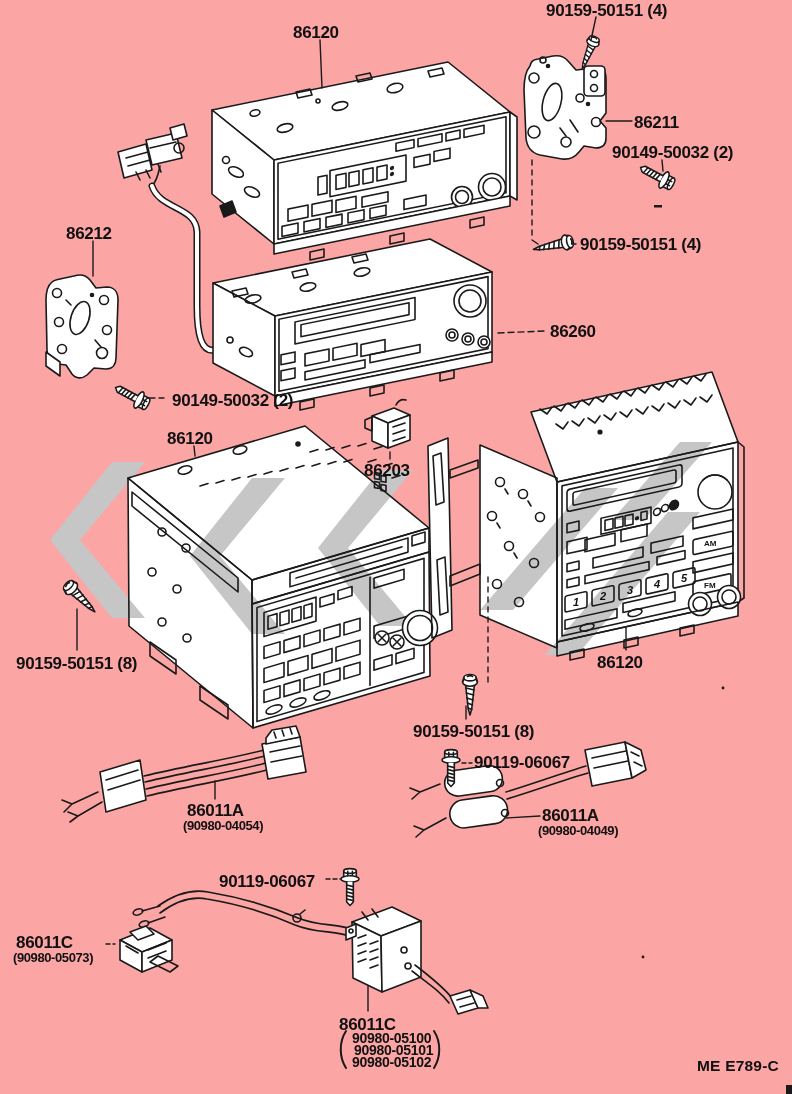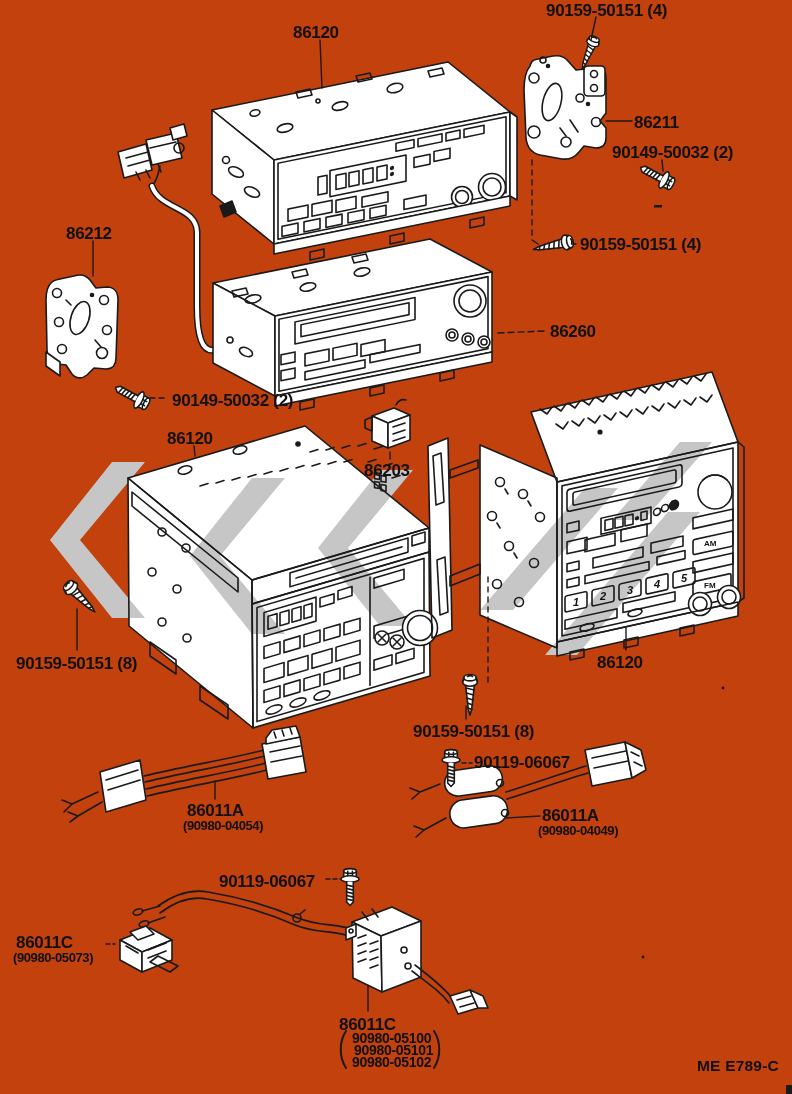--- a/index.html
+++ b/index.html
@@ -1,16 +1,16 @@
 <!DOCTYPE html>
 <html><head>
 <meta charset="utf-8">
 <style>
   html,body{margin:0;padding:0;background:#fff;}
-  .page{position:relative;width:792px;height:1094px;background:#c2410c;overflow:hidden;
+  .page{position:relative;width:792px;height:1094px;background:#fca5a5;overflow:hidden;
         font-family:"Liberation Sans",sans-serif;}
   svg{display:block;}
   text{font-family:"Liberation Sans",sans-serif;fill:#111;}
   .pl{font-size:17px;font-weight:bold;letter-spacing:-0.3px;}
   .sub{font-size:13px;font-weight:bold;letter-spacing:-0.4px;}
   .lst{font-size:14px;font-weight:bold;letter-spacing:-0.3px;}
   .ftr{font-size:15.5px;font-weight:bold;letter-spacing:0.2px;}
   .tiny{font-size:8px;font-weight:bold;}
   .digit{font-size:11px;font-weight:bold;font-style:italic;}
 </style>

